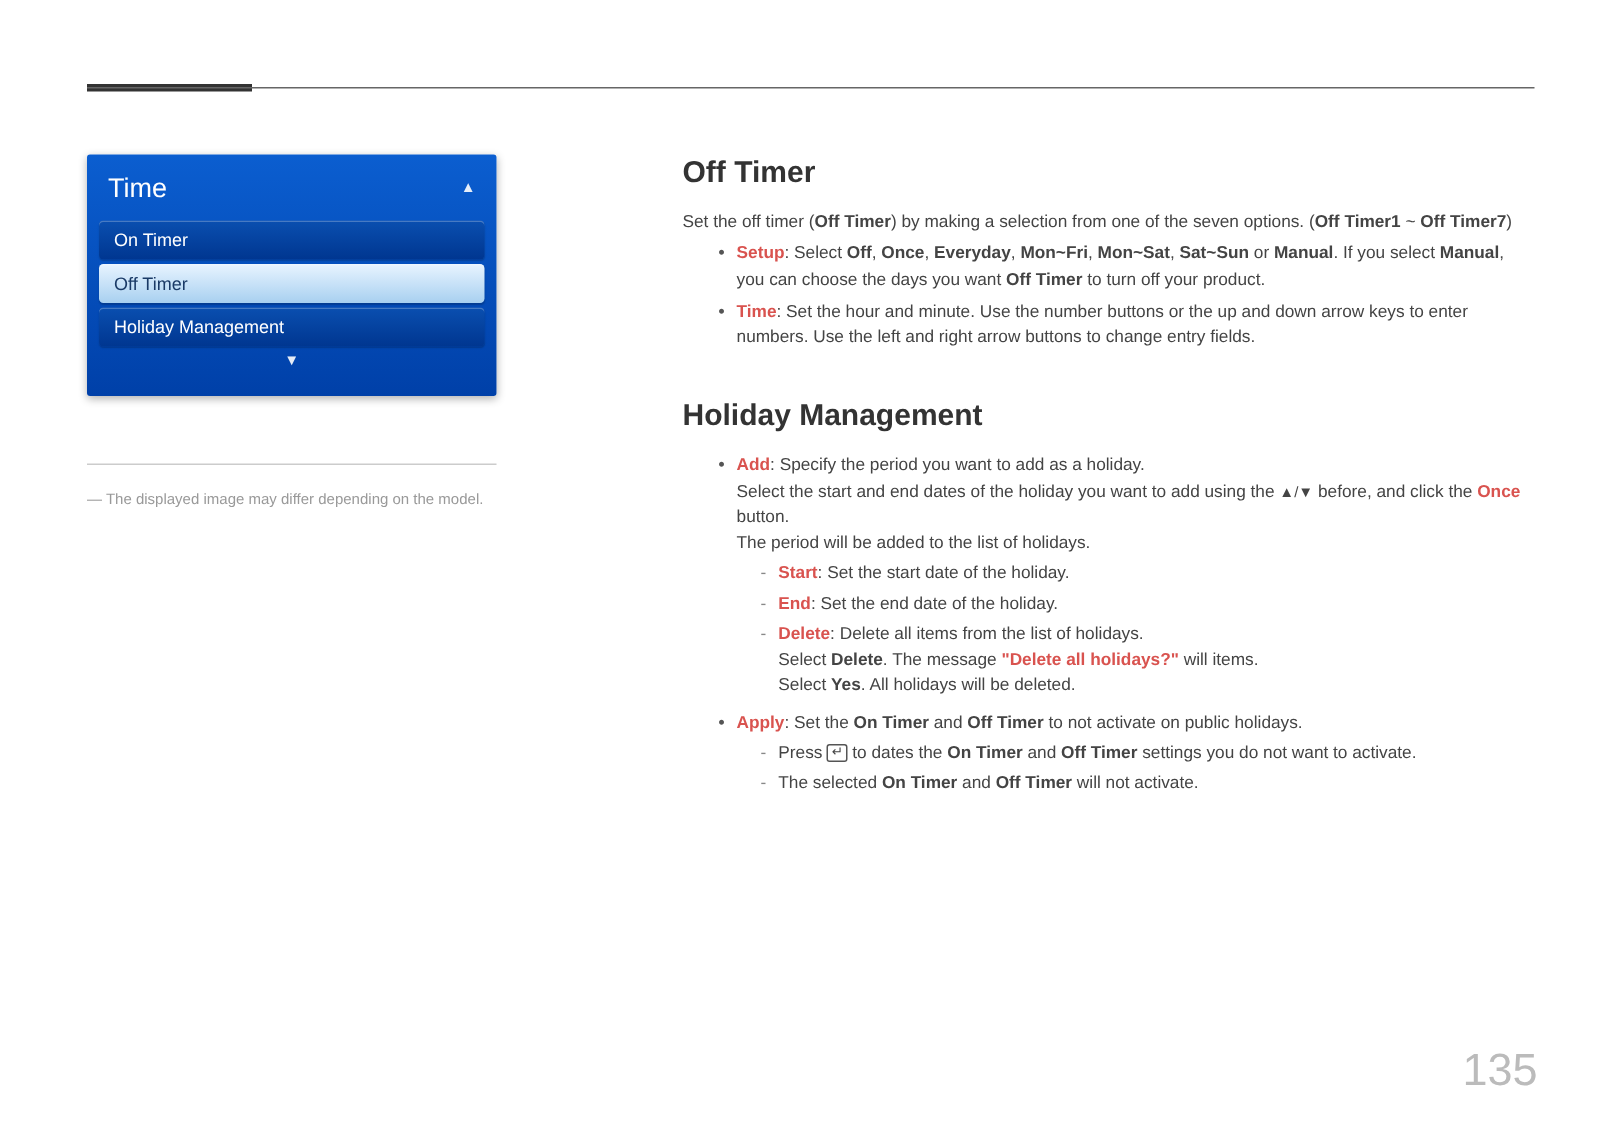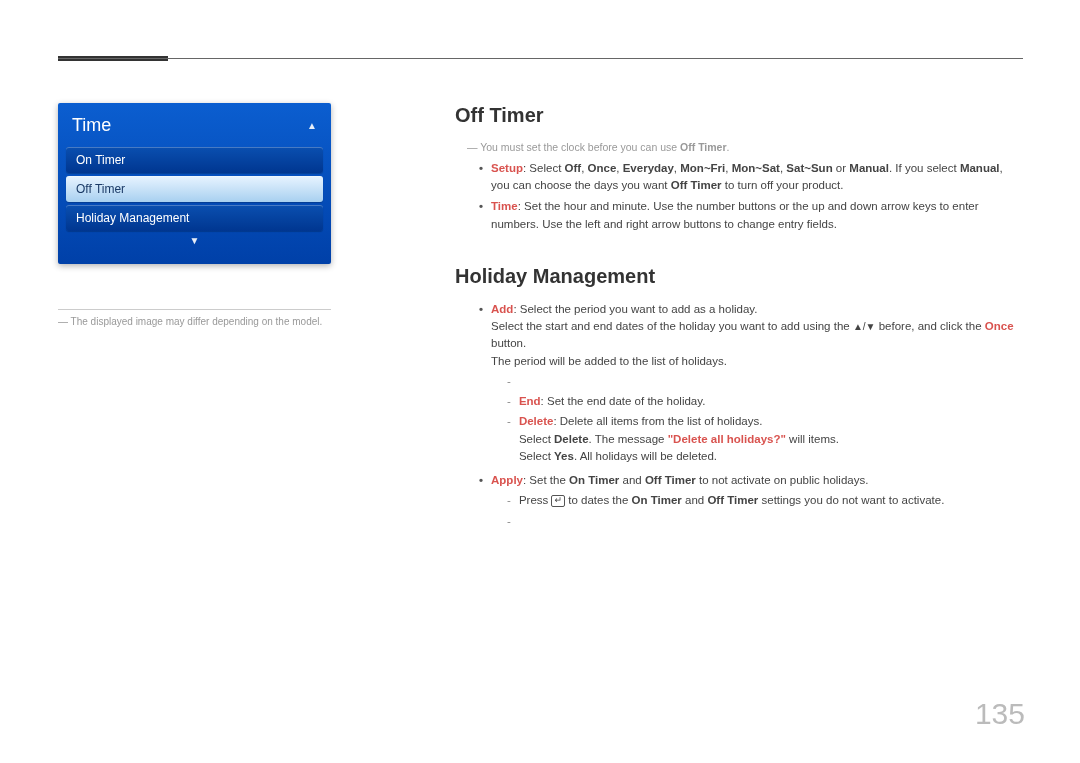--- a/index.html
+++ b/index.html
@@ -74,21 +74,21 @@
     color: #1a3a66;
   }
   .menu-bottom-arrow{
     text-align:center; color:#fff; font-size:10px; margin-top:4px; opacity:.9;
   }
   .left-divider {
     border-top: 1px solid #ccc;
     margin-top: 45px;
   }
   .left-note {
-    margin-top: 6px;
+    margin-top: 18px;
     font-size: 10px;
     color: #999;
     text-indent: -10px;
     padding-left: 10px;
   }
   .left-note::before { content: "― "; color:#999; }
   .right-col {
     position: absolute;
     top: 100px;
     left: 455px;
@@ -156,25 +156,25 @@
     <div class="menu-bottom-arrow">▼</div>
   </div>
   <div class="left-divider"></div>
   <div class="left-note">The displayed image may differ depending on the model.</div>
 </div>
 
 <div class="right-col">
 
   <h2>Off Timer</h2>
 
-
-  <p class="sub-note">
-    <span>You must set the clock before you can use </span><span class="bold" style="color:#999">Off Timer</span><span>.</span>
+  <p>
+    <span>Set the off timer (</span><span class="bold">Off Timer</span><span>) by making a selection from one of the seven options. (</span><span class="bold">Off Timer1</span><span> ~ </span><span class="bold">Off Timer7</span><span>)</span>
   </p>
 
+
   <ul class="bullet-list">
     <li>
       <div class="bullet-row">
         <span class="dot">•</span>
         <div>
           <span class="red">Setup</span><span>: Select </span><span class="bold">Off</span>, <span class="bold">Once</span>, <span class="bold">Everyday</span>, <span class="bold">Mon~Fri</span>, <span class="bold">Mon~Sat</span>, <span class="bold">Sat~Sun</span><span> or </span><span class="bold">Manual</span><span>. If you select </span><span class="bold">Manual</span><span>, you can choose the days you want </span><span class="bold">Off Timer</span><span> to turn off your product.</span>
         </div>
       </div>
     </li>
     <li>
@@ -188,25 +188,26 @@
   </ul>
 
   <h2 class="second">Holiday Management</h2>
 
 
   <ul class="bullet-list">
     <li>
       <div class="bullet-row">
         <span class="dot">•</span>
         <div>
-          <span class="red">Add</span><span>: Select the period you want to add as a holiday.</span><br>
+          <span class="red">Add</span><span>: Specify the period you want to add as a holiday.</span><br>
           <span>Select the start and end dates of the holiday you want to add using the </span><span class="ud">▲/▼</span><span> before, and click the </span><span class="red">Once</span><span> button.</span><br>
           <span>The period will be added to the list of holidays.</span>
           <div class="dash-row">
               <span class="dash">-</span>
+              <div><span class="red">Start</span><span>: Set the start date of the holiday.</span></div>
             </div>
           <div class="dash-row">
               <span class="dash">-</span>
               <div><span class="red">End</span><span>: Set the end date of the holiday.</span></div>
             </div>
           <div class="dash-row">
               <span class="dash">-</span>
             <div>
               <span class="red">Delete</span><span>: Delete all items from the list of holidays.</span><br>
               <span>Select </span><span class="bold">Delete</span><span>. The message </span><span class="quote">"Delete all holidays?"</span><span> will items.</span><br>
@@ -222,20 +223,23 @@
         <div>
           <span class="red">Apply</span><span>: Set the </span><span class="bold">On Timer</span><span> and </span><span class="bold">Off Timer</span><span> to not activate on public holidays.</span>
           <div class="dash-row">
               <span class="dash">-</span>
             <div>
               <span>Press </span><span class="enter-icon">↵</span><span> to dates the </span><span class="bold">On Timer</span><span> and </span><span class="bold">Off Timer</span><span> settings you do not want to activate.</span>
             </div>
           </div>
           <div class="dash-row">
               <span class="dash">-</span>
+            <div>
+              <span>The selected </span><span class="bold">On Timer</span><span> and </span><span class="bold">Off Timer</span><span> will not activate.</span>
+            </div>
           </div>
         </div>
       </div>
     </li>
   </ul>
 
 </div>
 
 <div class="page-num">135</div>
 

